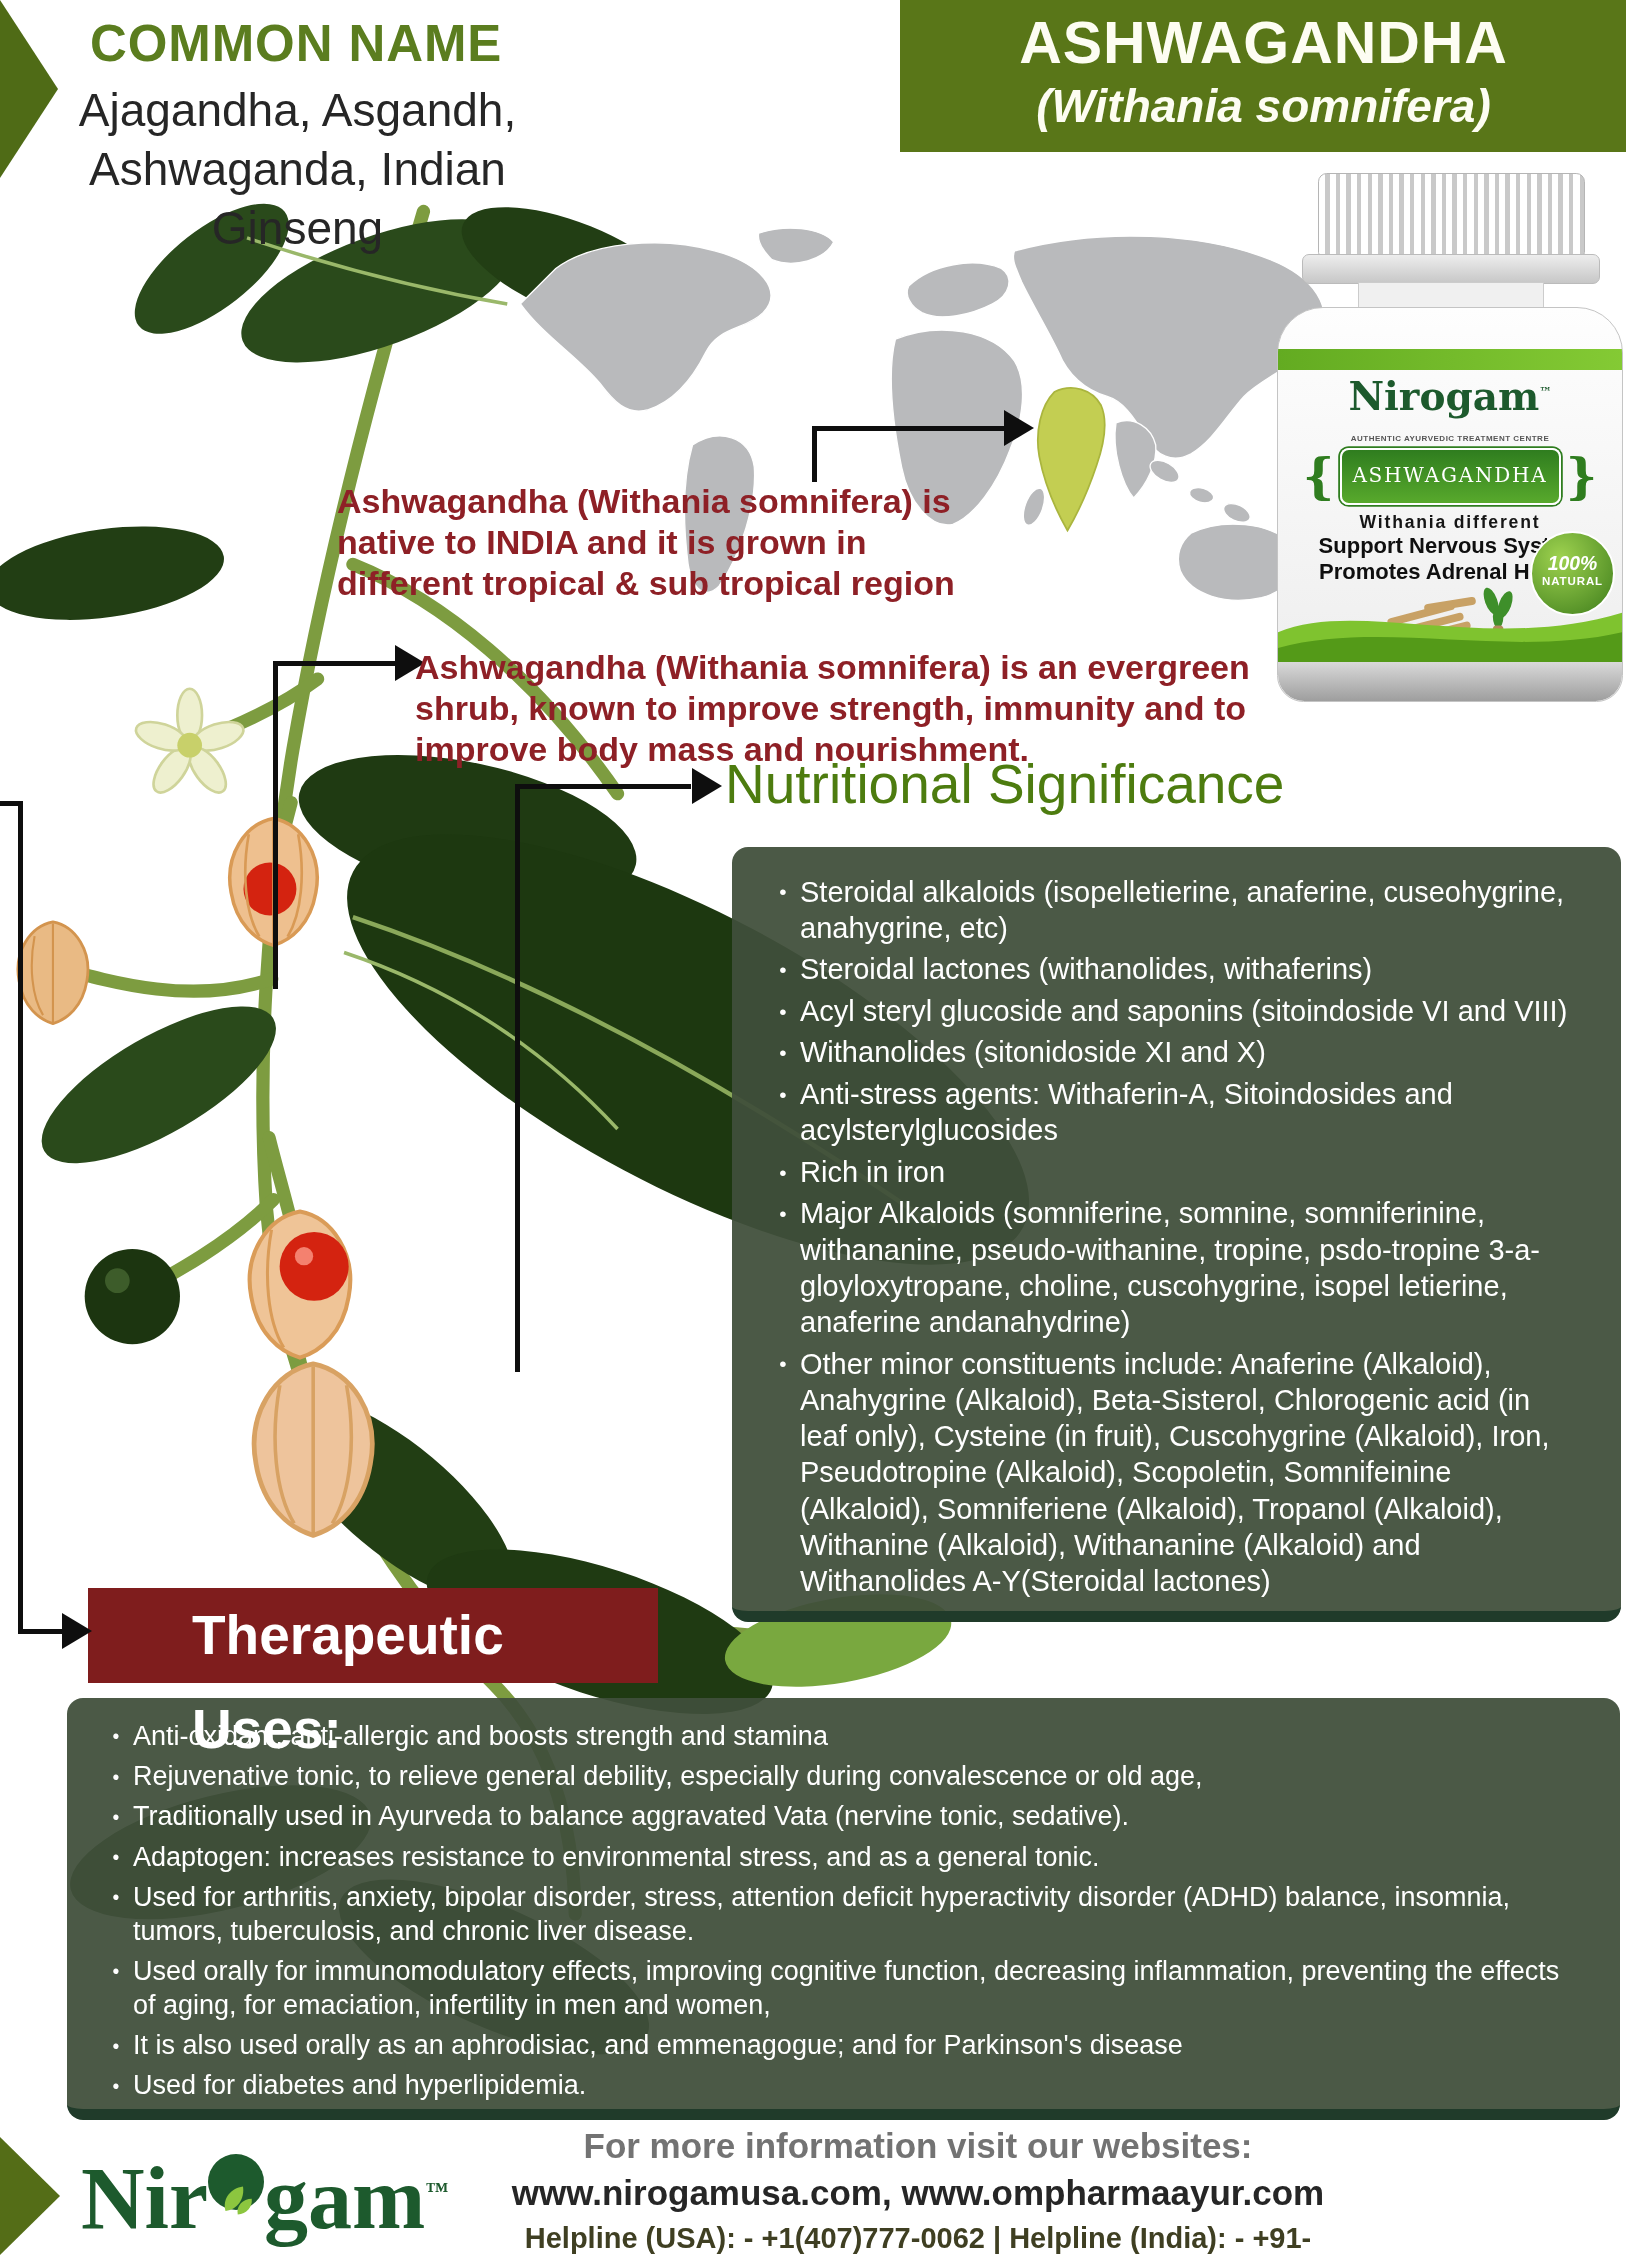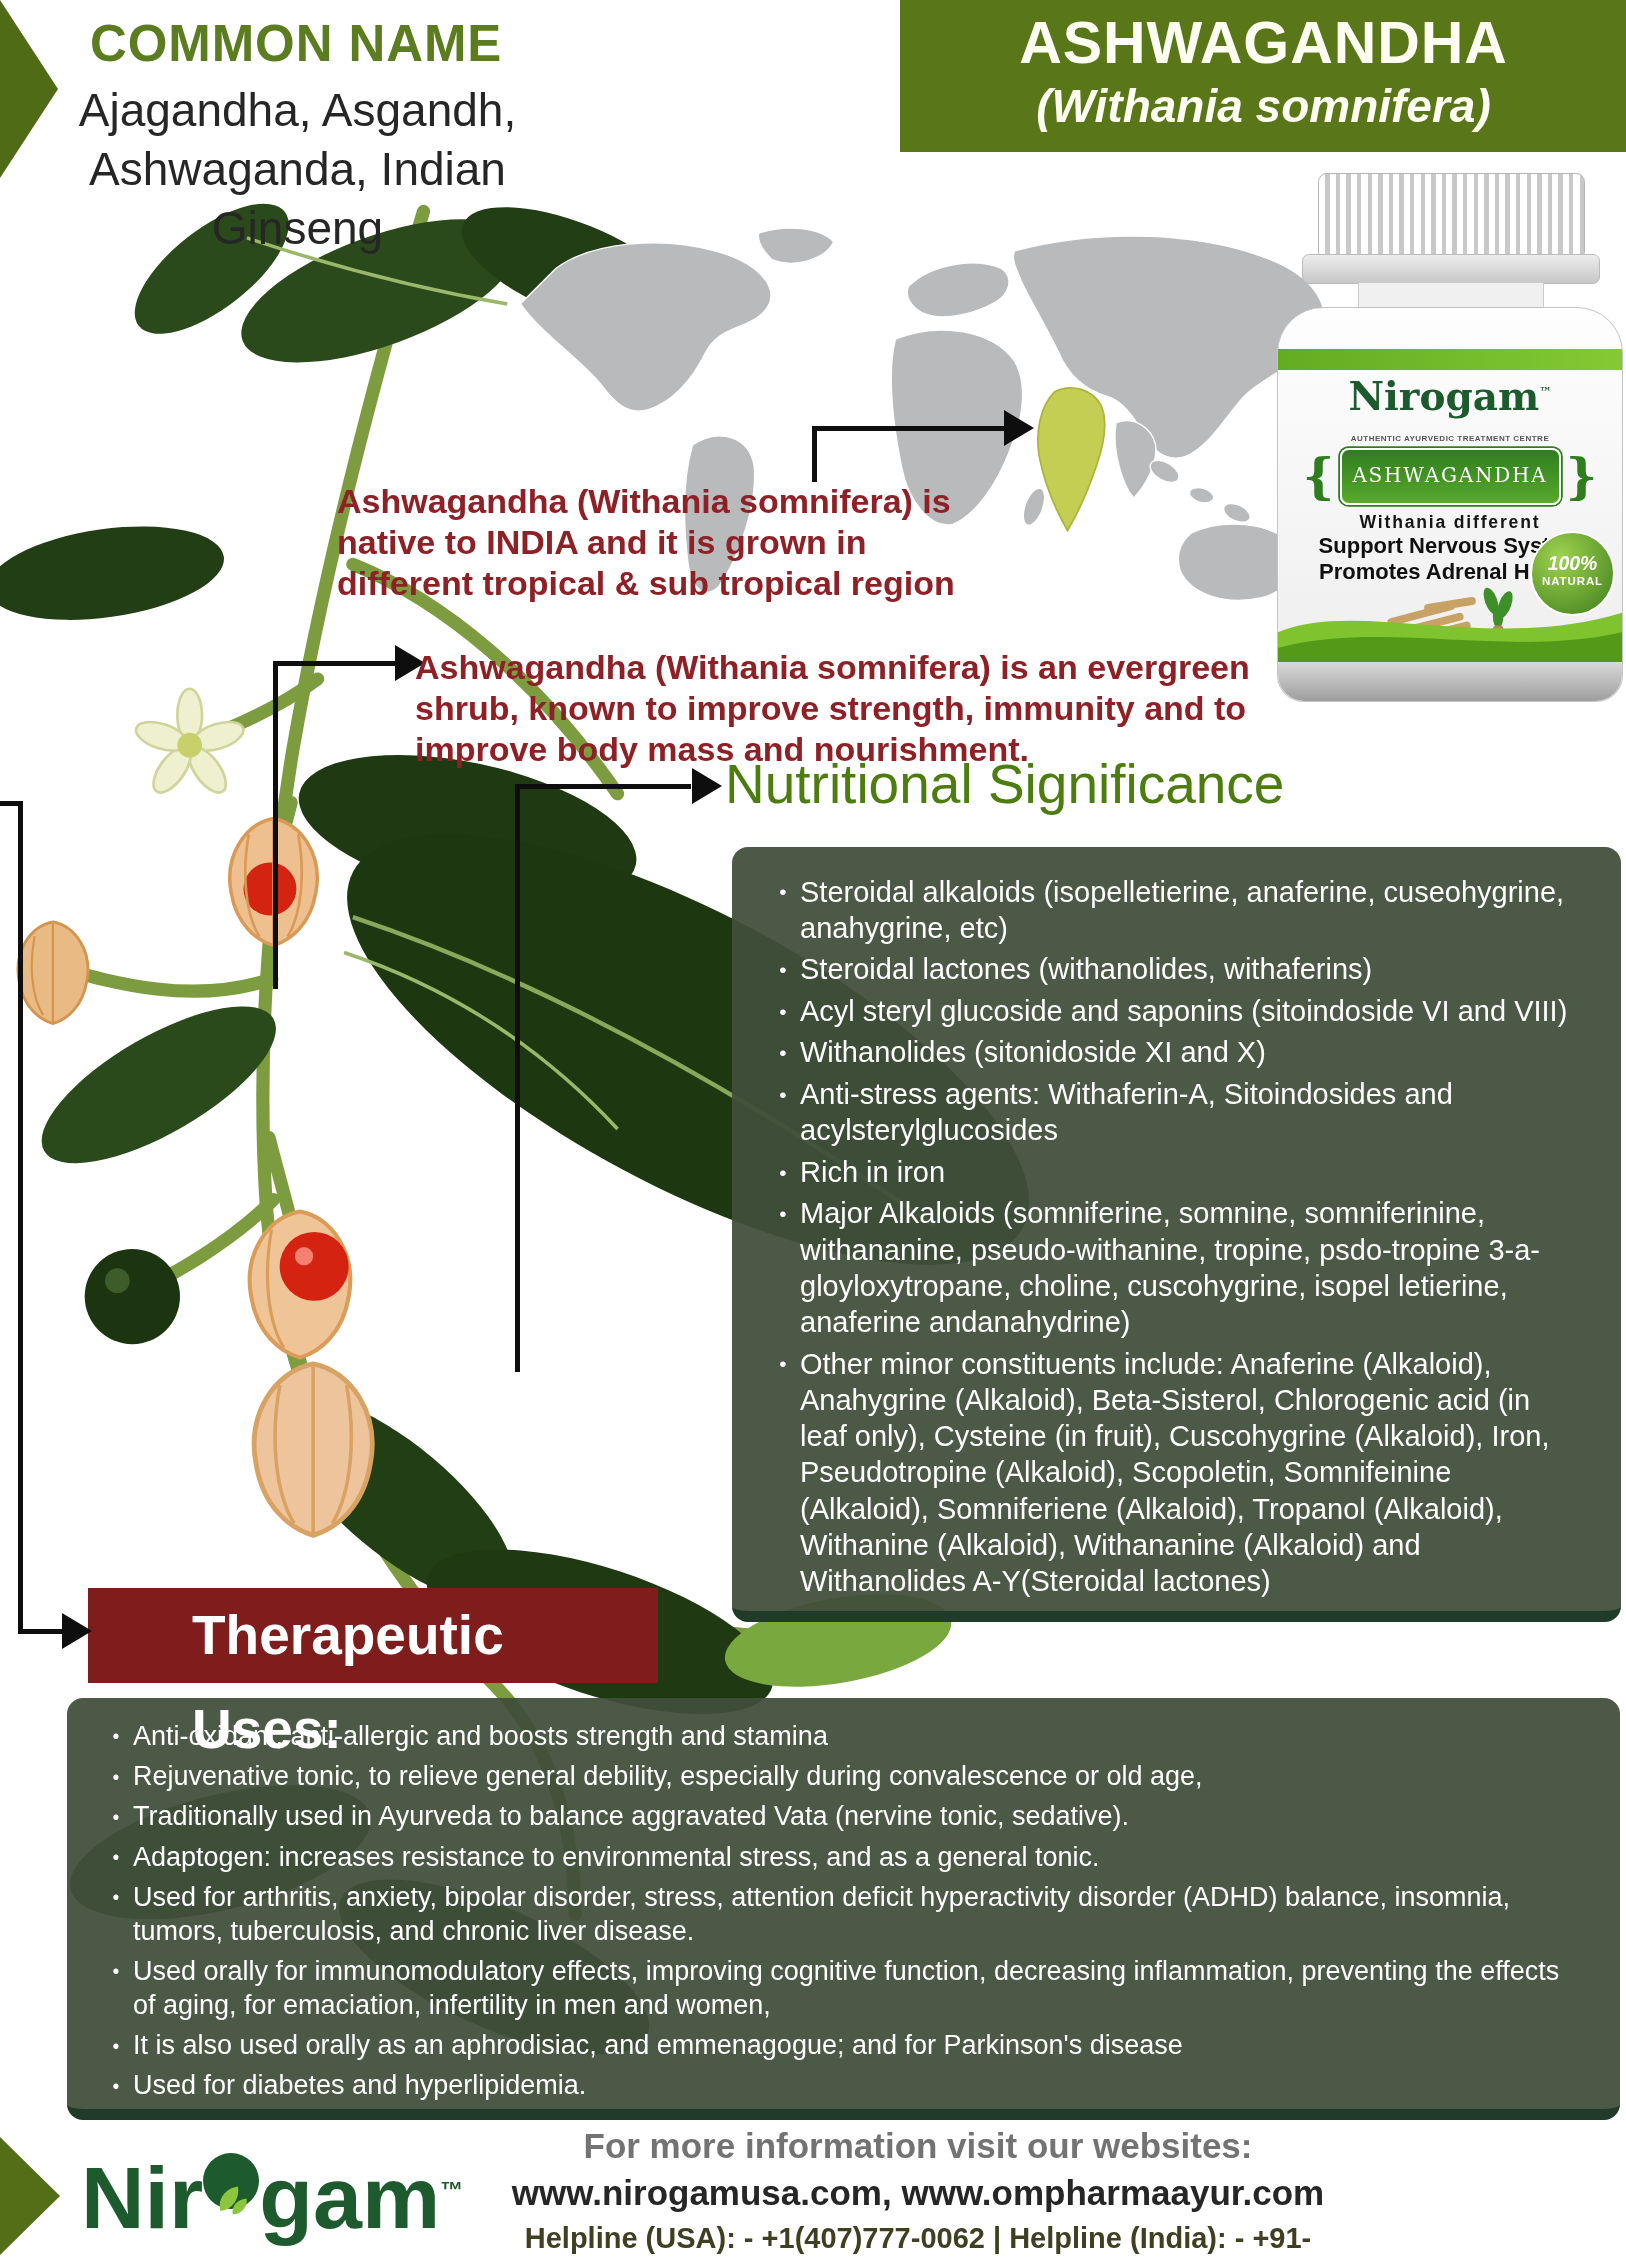--- a/index.html
+++ b/index.html
@@ -84,21 +84,21 @@
   .aline{position:absolute;background:#0e0e0e;z-index:4;}
   .ahead{position:absolute;width:0;height:0;border-top:18.5px solid transparent;
       border-bottom:18.5px solid transparent;border-left:30px solid #0e0e0e;z-index:4;}
 
   
   .plant{position:absolute;left:0;top:185px;width:1041px;height:2029px;z-index:1;}
 
   
   .ftr-chevron{position:absolute;left:0;top:2137px;width:60px;height:118px;background:#546d17;
       clip-path:polygon(0 0,100% 50%,0 100%);z-index:5;}
-  .ftr-logo{position:absolute;left:81px;top:2142px;z-index:5;font-family:Liberation Sans, sans-serif;
+  .ftr-logo{position:absolute;left:81px;top:2142px;z-index:5;font-family:Liberation Serif, serif;
       color:#1d5a2d;font-size:88px;font-weight:700;line-height:97px;}
   .ftr-logo .logo-o{display:inline-block;width:56px;height:56px;border-radius:50%;background:#1d5a2d;
       vertical-align:-3.5px;position:relative;}
   .ftr-logo sup{font-size:23px;}
   .ftr-text{position:absolute;left:459px;top:2126px;width:918px;text-align:center;z-index:5;}
   .ftr-info{font-size:35px;font-weight:700;color:#737373;}
   .ftr-sites{font-size:35px;font-weight:700;color:#262626;margin-top:7px;}
   .ftr-help{font-size:29px;font-weight:700;color:#3f3f22;margin-top:8.8px;}
 </style>
 </head>

